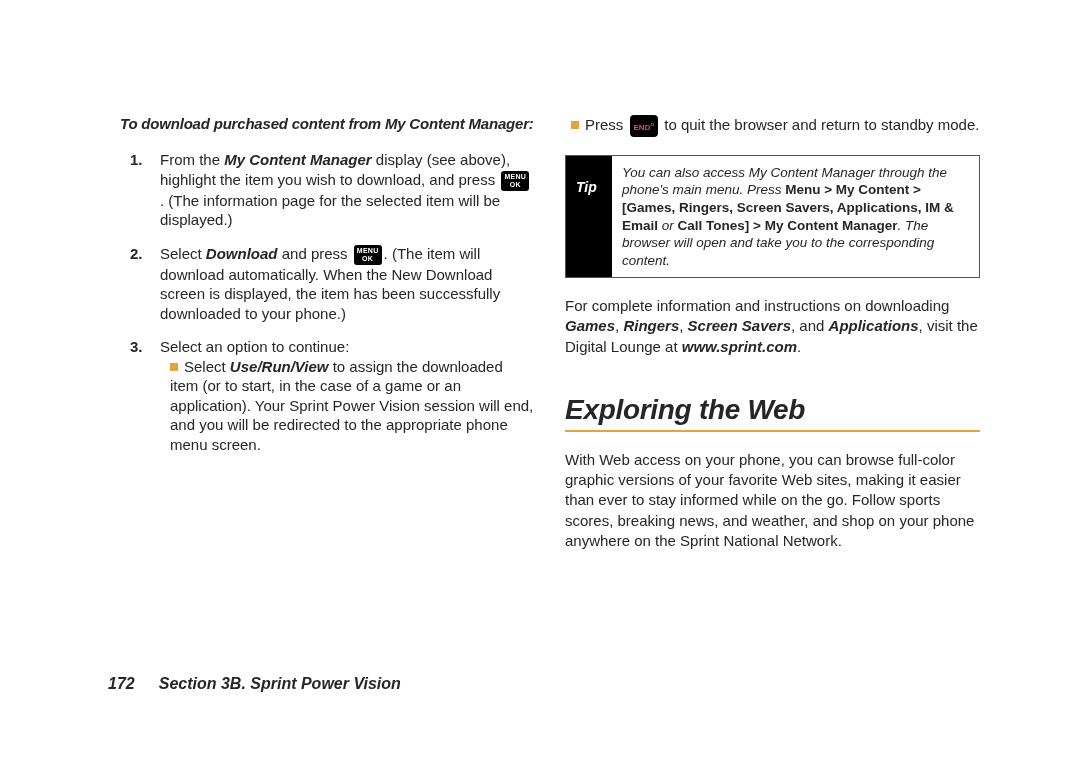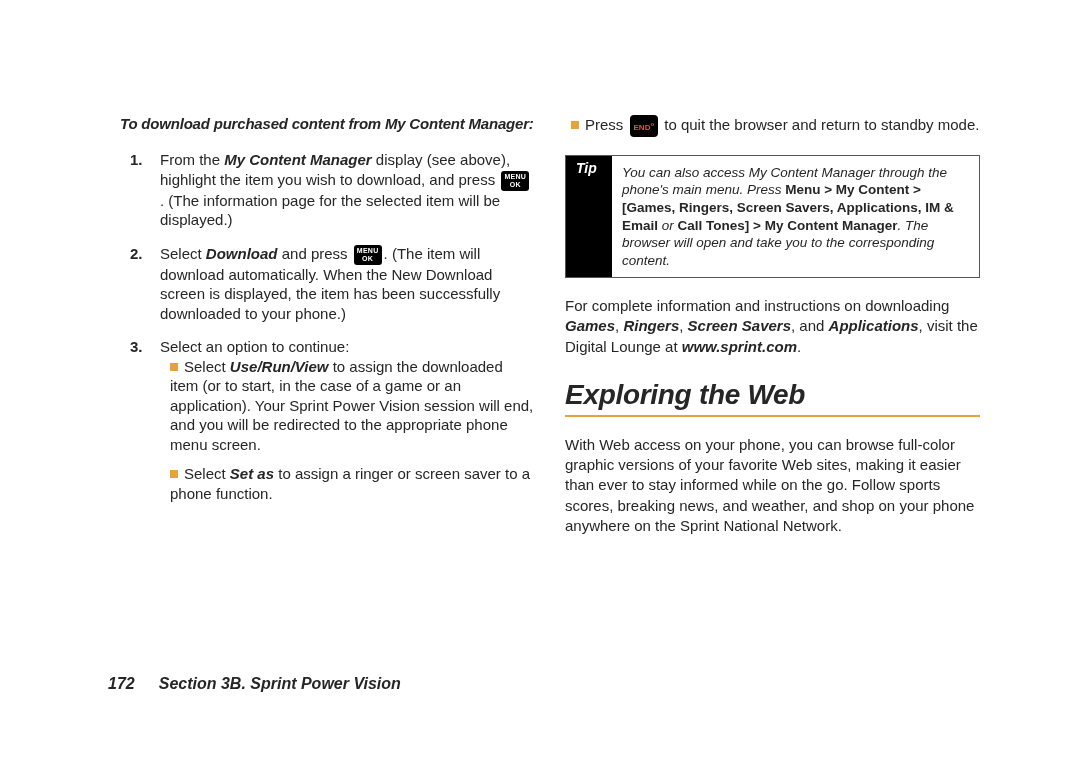--- a/index.html
+++ b/index.html
@@ -109,36 +109,36 @@
     border: 1px solid #555;
     display: flex;
     margin-bottom: 18px;
   }
   .tip-label {
     background: #000;
     color: #fff;
     font-style: italic;
     font-weight: 600;
     font-size: 14px;
-    padding: 4px 10px 8px 10px;
+    padding: 23px 10px 8px 10px;
     width: 26px;
     display: flex;
     align-items: flex-start;
   }
   .tip-body {
     flex: 1;
     padding: 8px 10px;
     font-size: 13.5px;
     line-height: 1.3;
     font-style: italic;
   }
   .tip-body .b { font-weight: 700; font-style: normal; }
   .after-tip {
     line-height: 1.35;
-    margin-bottom: 22px;
+    margin-bottom: 37px;
   }
   .after-tip .bi { font-weight: 700; font-style: italic; }
   h1.section-head {
     font-size: 28px;
     font-style: italic;
     font-weight: 600;
     margin: 12px 0 4px 0;
     letter-spacing: -0.3px;
   }
   .rule {
@@ -186,23 +186,20 @@
           </span>
         </li>
 
         <li>
           <span class="num">3.</span>
           <span>Select an option to continue:</span>
           <div class="sub">
             <div class="sub-item">
               <span class="bullet"></span><span>Select </span><span class="bi">Use/Run/View</span><span> to assign the downloaded item (or to start, in the case of a game or an application). Your Sprint Power Vision session will end, and you will be redirected to the appropriate phone menu screen.</span>
             </div>
-            <div class="sub-item">
-              <span class="bullet"></span><span>Select </span><span class="bi">Set as</span><span> to assign a ringer or screen saver to a phone function.</span>
-            </div>
           </div>
         </li>
 
       </ol>
     </div>
 
     <div class="col">
 
       <div class="right-top">
         <span class="bullet"></span><span>Press </span><span class="key-end">END<sup style="font-size:6px;">o</sup></span><span> to quit the browser and return to standby mode.</span>

